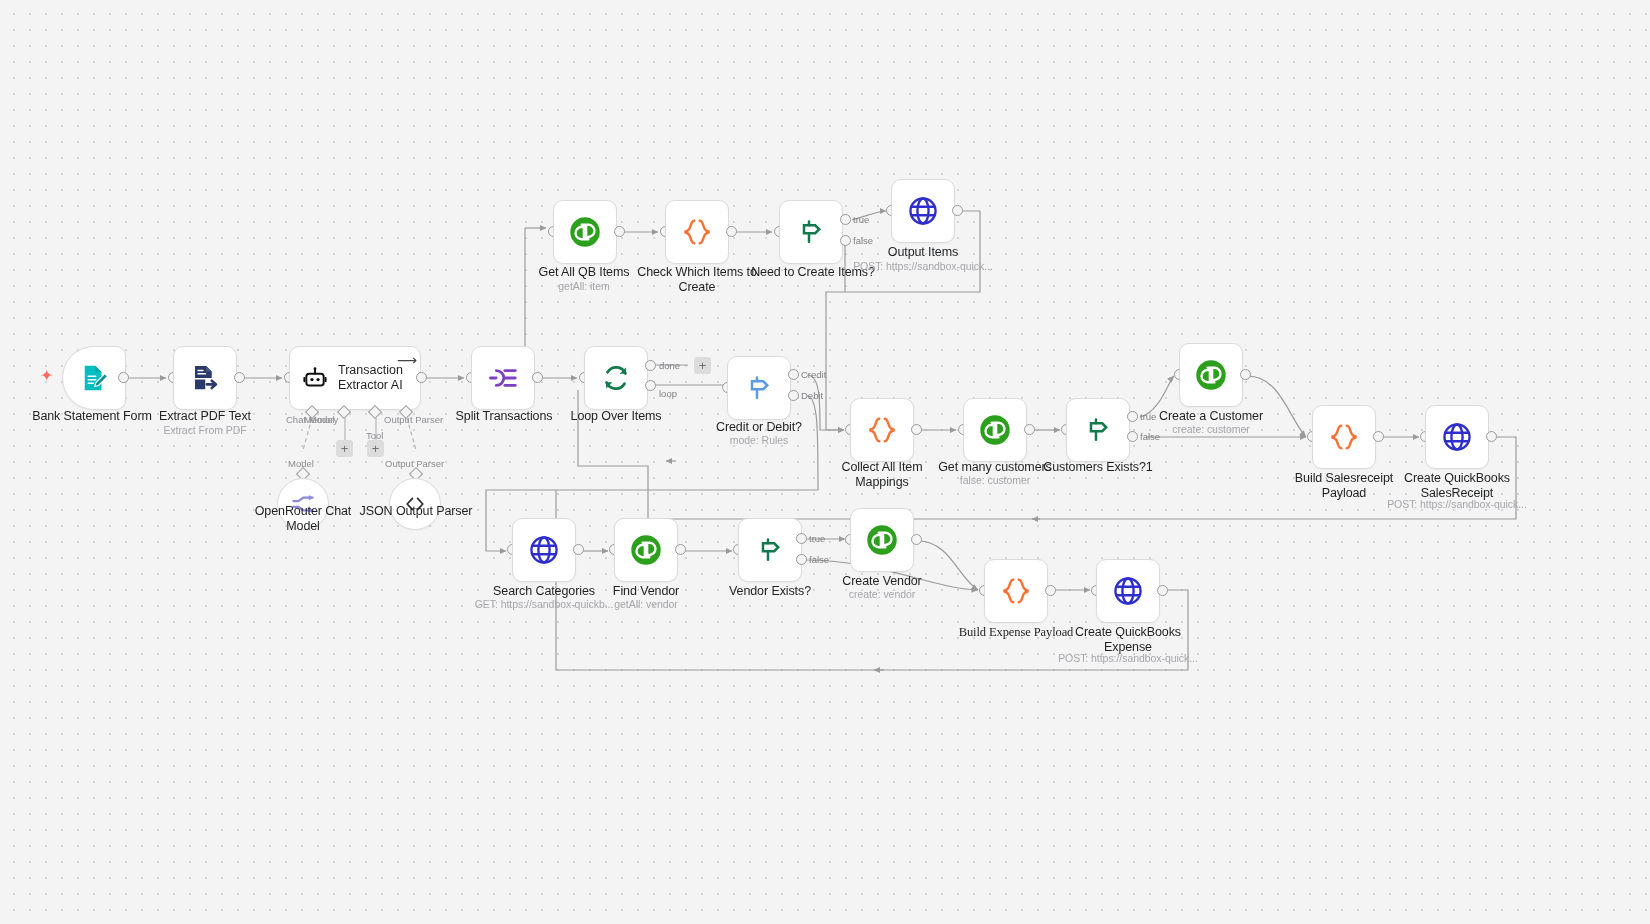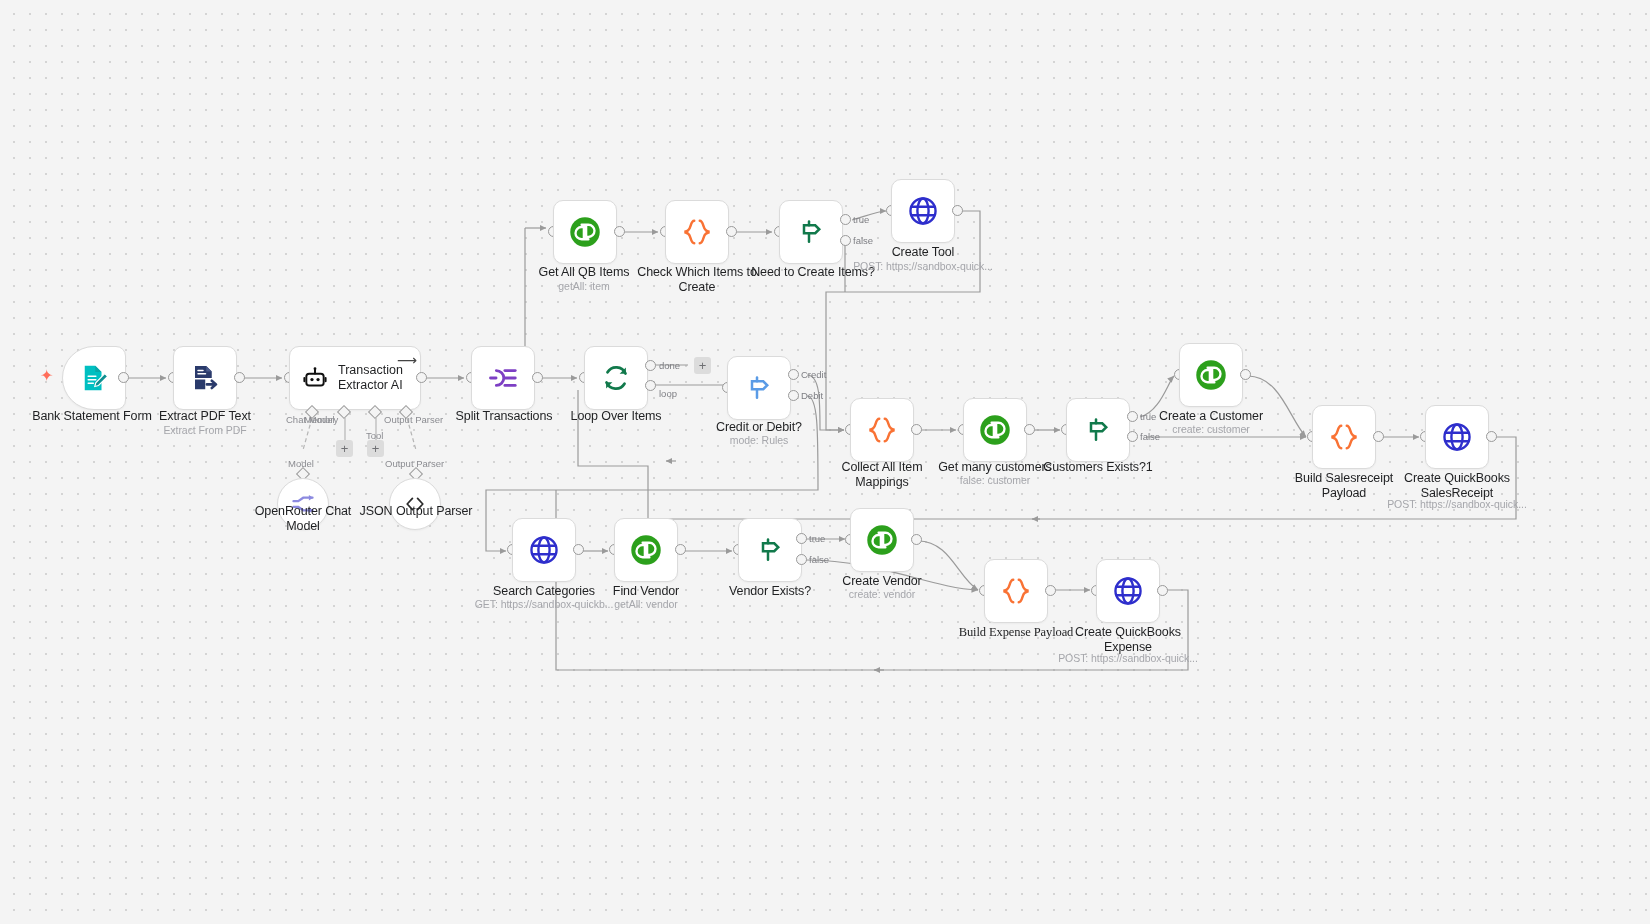--- a/index.html
+++ b/index.html
@@ -397,21 +397,21 @@
   <div class="node" style="left:891px; top:179px;">
     <span class="ico">
       <svg width="32" height="32" viewBox="0 0 24 24">
         <circle cx="12" cy="12" r="9.4" fill="none" stroke="#2E2ECC" stroke-width="1.8"></circle>
         <ellipse cx="12" cy="12" rx="4.2" ry="9.4" fill="none" stroke="#2E2ECC" stroke-width="1.8"></ellipse>
         <path d="M2.9 8.8h18.2M2.9 15.2h18.2" stroke="#2E2ECC" stroke-width="1.8"></path>
       </svg>
     </span>
   </div>
   <div class="dot" style="left:952px; top:205px;"></div>
-  <div class="caption" style="left:847px; top:245px; width:152px;">Create Tool</div>
+  <div class="caption" style="left:847px; top:245px; width:152px;">Output Items</div>
   <div class="subcaption" style="left:827px; top:260px; width:192px;">POST: https://sandbox-quick...</div>
 
   <div class="dot" style="left:845px; top:424px;"></div>
   <div class="node" style="left:850px; top:398px;">
     <span class="ico">
       <svg width="32" height="32" viewBox="0 0 24 24">
         <path d="M9.9 3.6C7 3.6 7.7 9.3 5.3 10.8c-.6.4-1.1.7-1.9.9v.6c.8.2 1.3.5 1.9.9 2.4 1.5 1.7 7.2 4.6 7.2" fill="none" stroke="#F97234" stroke-width="1.9" stroke-linecap="round"></path>
         <path d="M14.1 3.6c2.9 0 2.2 5.7 4.6 7.2.6.4 1.1.7 1.9.9v.6c-.8.2-1.3.5-1.9.9-2.4 1.5-1.7 7.2-4.6 7.2" fill="none" stroke="#F97234" stroke-width="1.9" stroke-linecap="round"></path>
       </svg>
     </span>

